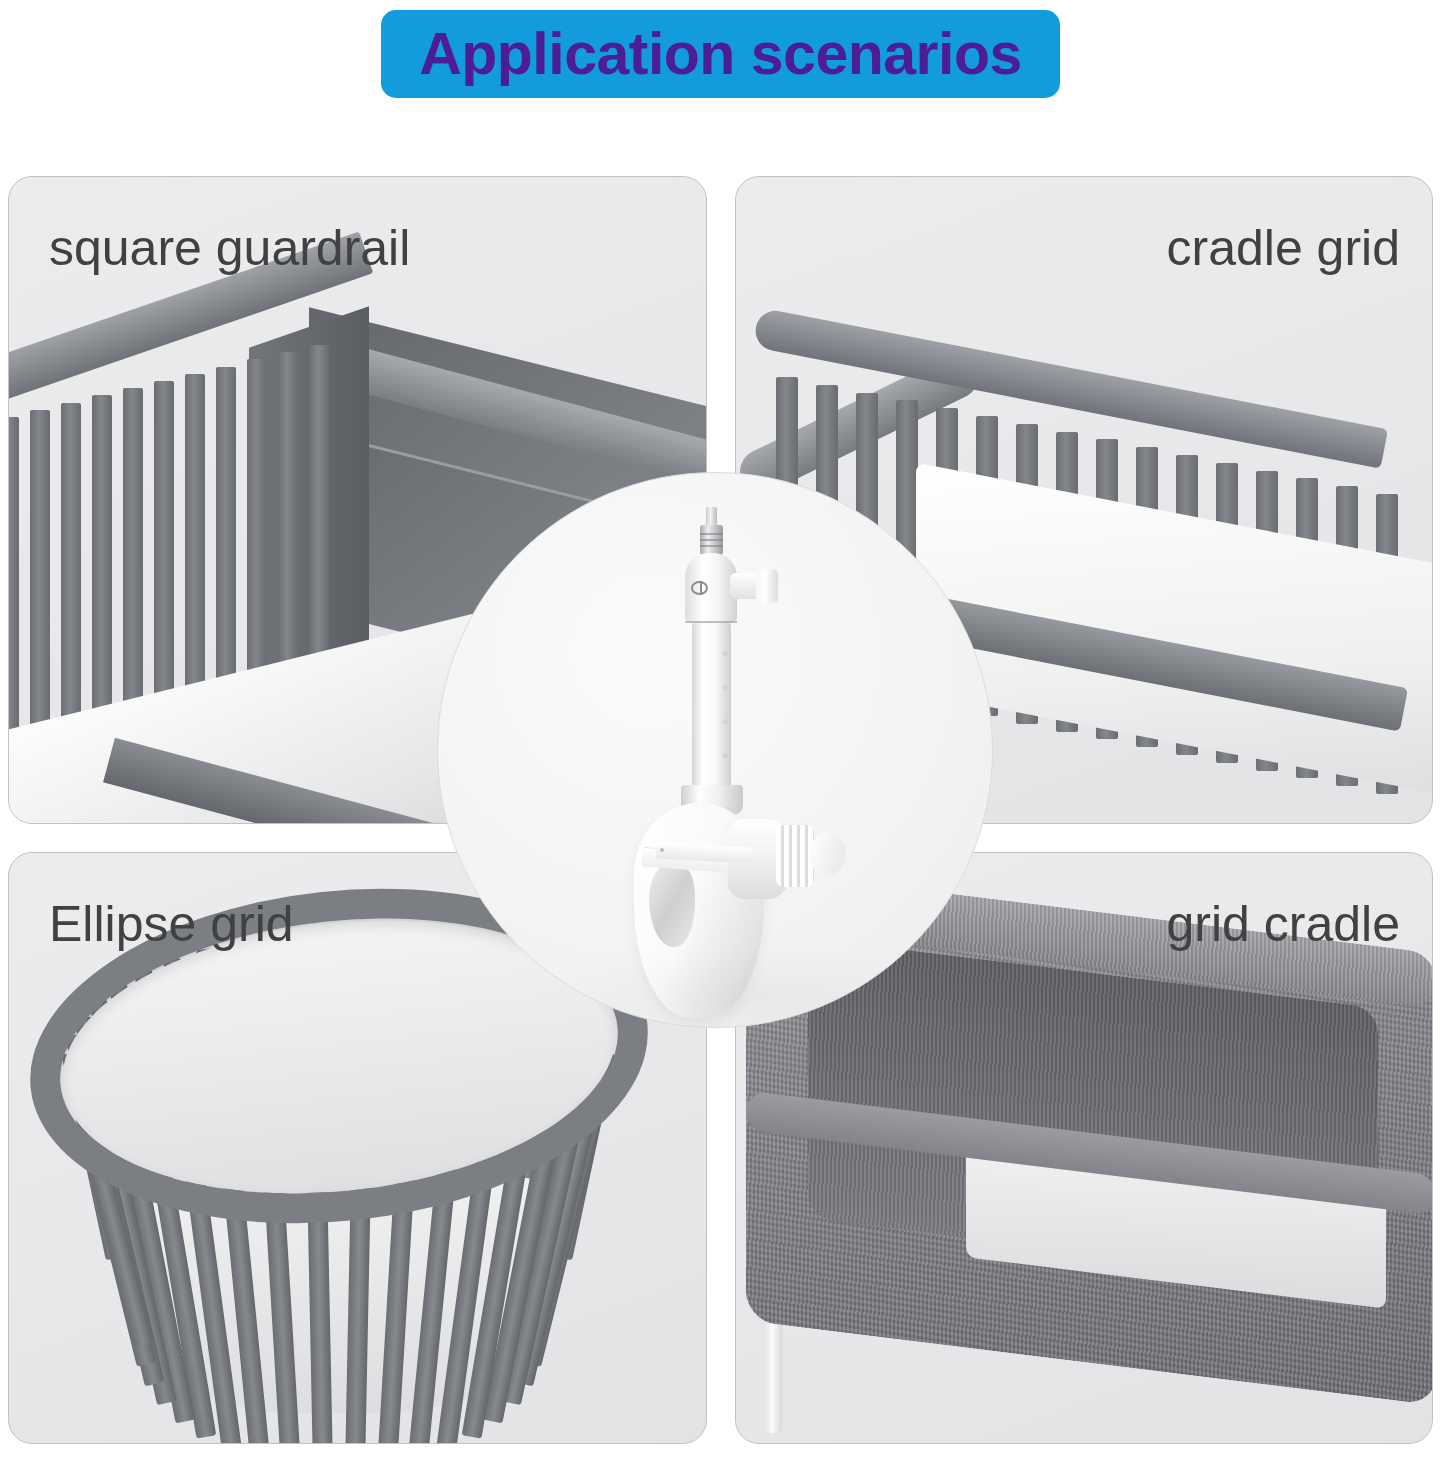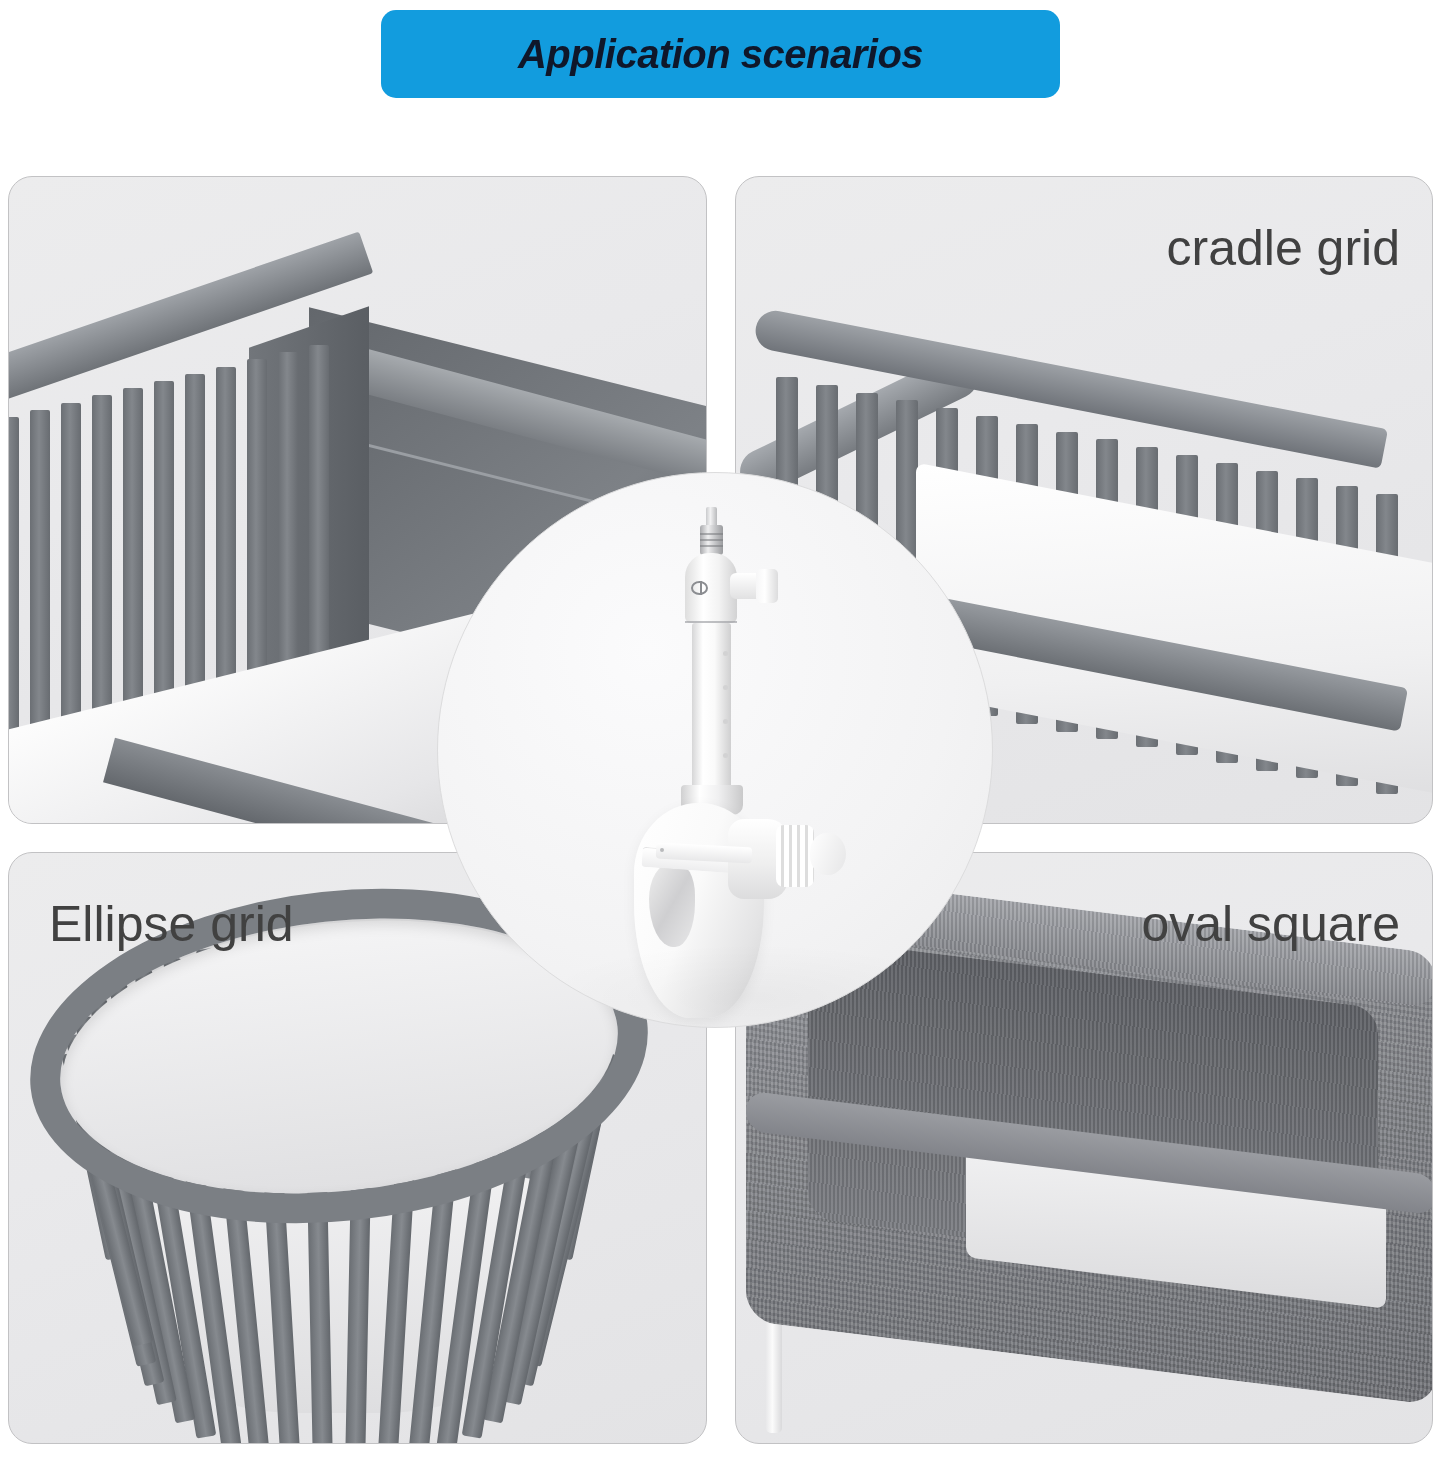--- a/index.html
+++ b/index.html
@@ -27,27 +27,26 @@
     top: 10px;
     width: 679px;
     height: 88px;
     background: #129CDE;
     border-radius: 15px;
     display: flex;
     align-items: center;
     justify-content: center;
   }
   .header-badge-text {
-    color: #0f172a;
-    font-size: 40px;
+    color: #4c1d95;
+    font-size: 59px;
     font-weight: bold;
     letter-spacing: -0.5px;
     line-height: 1;
     white-space: nowrap;
-    font-style: italic;
   }
 
   
   .panel {
     position: absolute;
     background: linear-gradient(160deg, #ececed 0%, #e9e9eb 40%, #e3e3e5 100%);
     border: 1px solid #c2c2c4;
     border-radius: 24px;
     overflow: hidden;
   }
@@ -444,20 +443,21 @@
       <div class="tl-mattress"></div>
       <div class="tl-mattress-edge"></div>
       <div class="tl-lowslats" id="tl-lowslats">
           <div class="slat" style="left: 0px; top: 40px; height: 110px;"></div>
           <div class="slat" style="left: 32px; top: 47px; height: 110px;"></div>
           <div class="slat" style="left: 64px; top: 54px; height: 110px;"></div>
           <div class="slat" style="left: 96px; top: 61px; height: 110px;"></div>
           <div class="slat" style="left: 128px; top: 68px; height: 110px;"></div>
         </div>
     </div>
+    <div class="panel-label label-left">square guardrail</div>
   </div>
 
   <div class="panel panel-tr">
     <div class="panel-art">
       <div class="tr-railtop-curve"></div>
       <div class="tr-railtop"></div>
       <div class="tr-slats" id="tr-slats">
           <div class="slat" style="left: 10px; top: 40px; height: 300px;"></div>
           <div class="slat" style="left: 50px; top: 47.8px; height: 300px;"></div>
           <div class="slat" style="left: 90px; top: 55.6px; height: 300px;"></div>
@@ -555,21 +555,21 @@
   <div class="panel panel-br">
     <div class="panel-art">
       <div class="br-leg" style="left:30px; top:450px; width:16px; height:130px;"></div>
       <div class="br-leg" style="left:30px; top:470px; width:420px; height:14px; transform:skewY(7deg);"></div>
       <div class="br-basket"></div>
       <div class="br-inner"></div>
       <div class="br-pad"></div>
       <div class="br-frontband"></div>
       <div class="br-rim"></div>
     </div>
-    <div class="panel-label label-right">oval square</div>
+    <div class="panel-label label-right">grid cradle</div>
   </div>
 
   <div class="center-circle">
     <div class="product">
       <div class="p-tip"></div>
       <div class="p-ferrule"></div>
       <div class="p-ferrule-line" style="top:60px;"></div>
       <div class="p-ferrule-line" style="top:66px;"></div>
       <div class="p-ferrule-line" style="top:72px;"></div>
 

